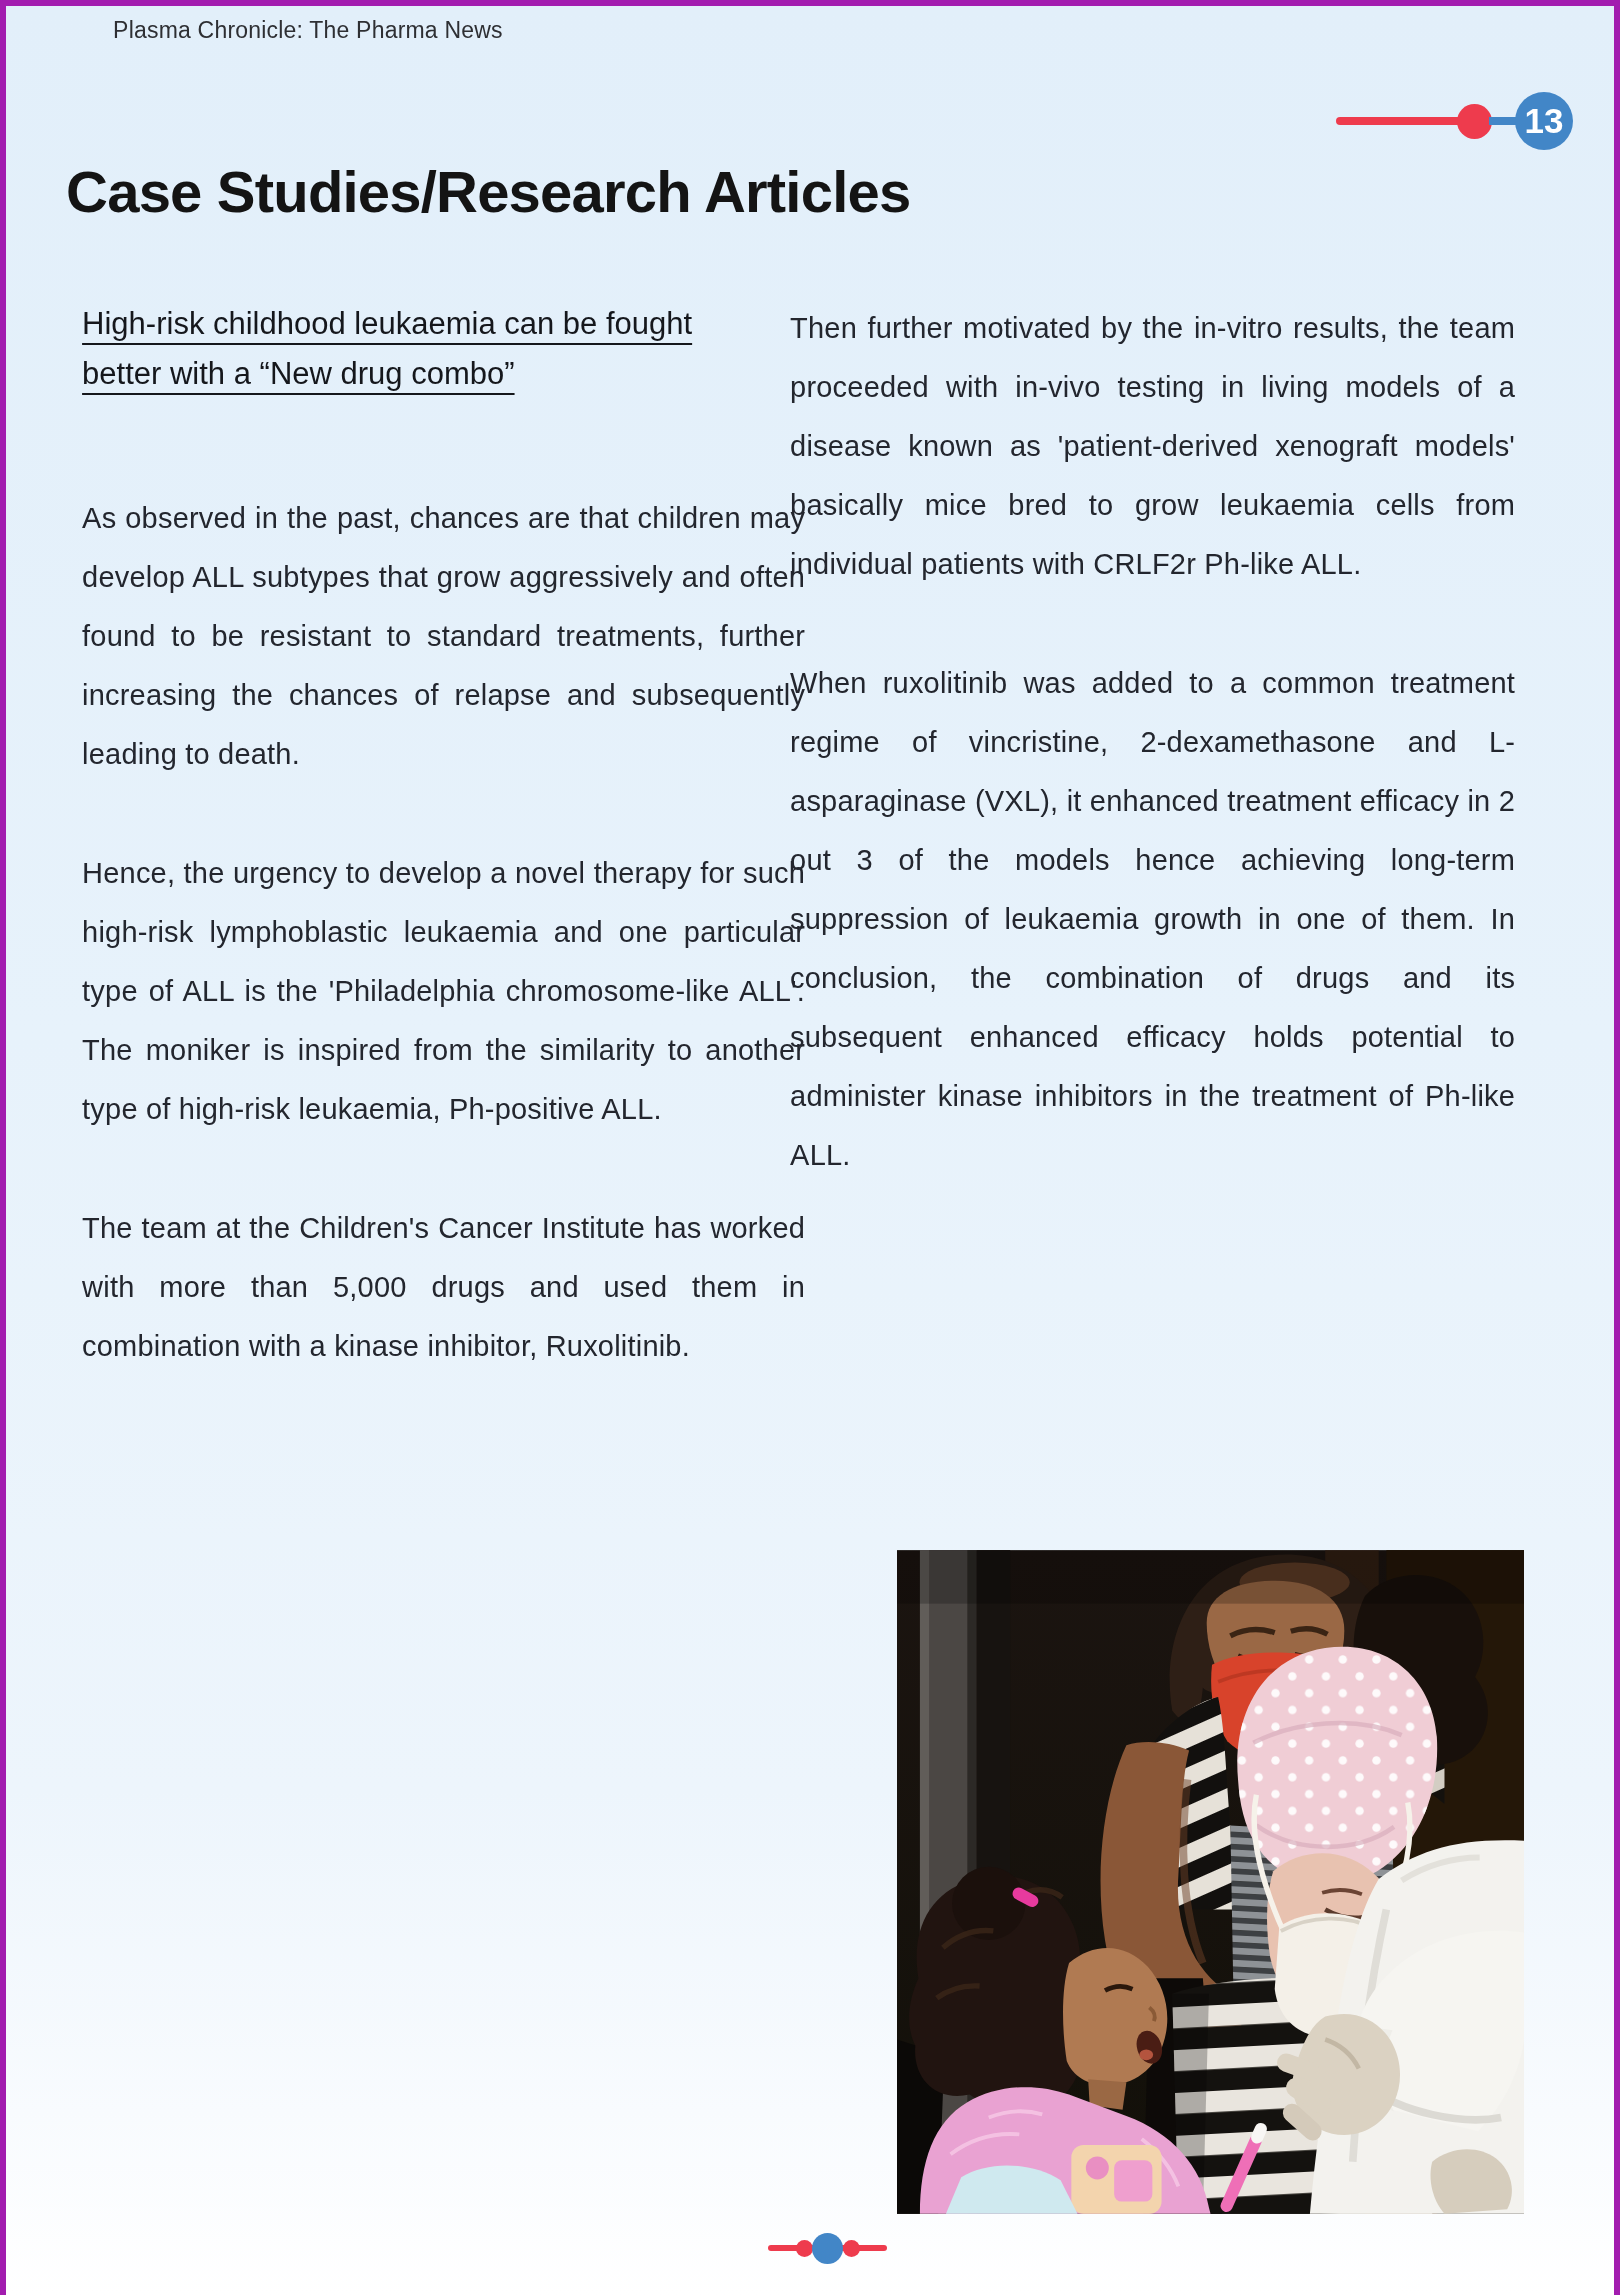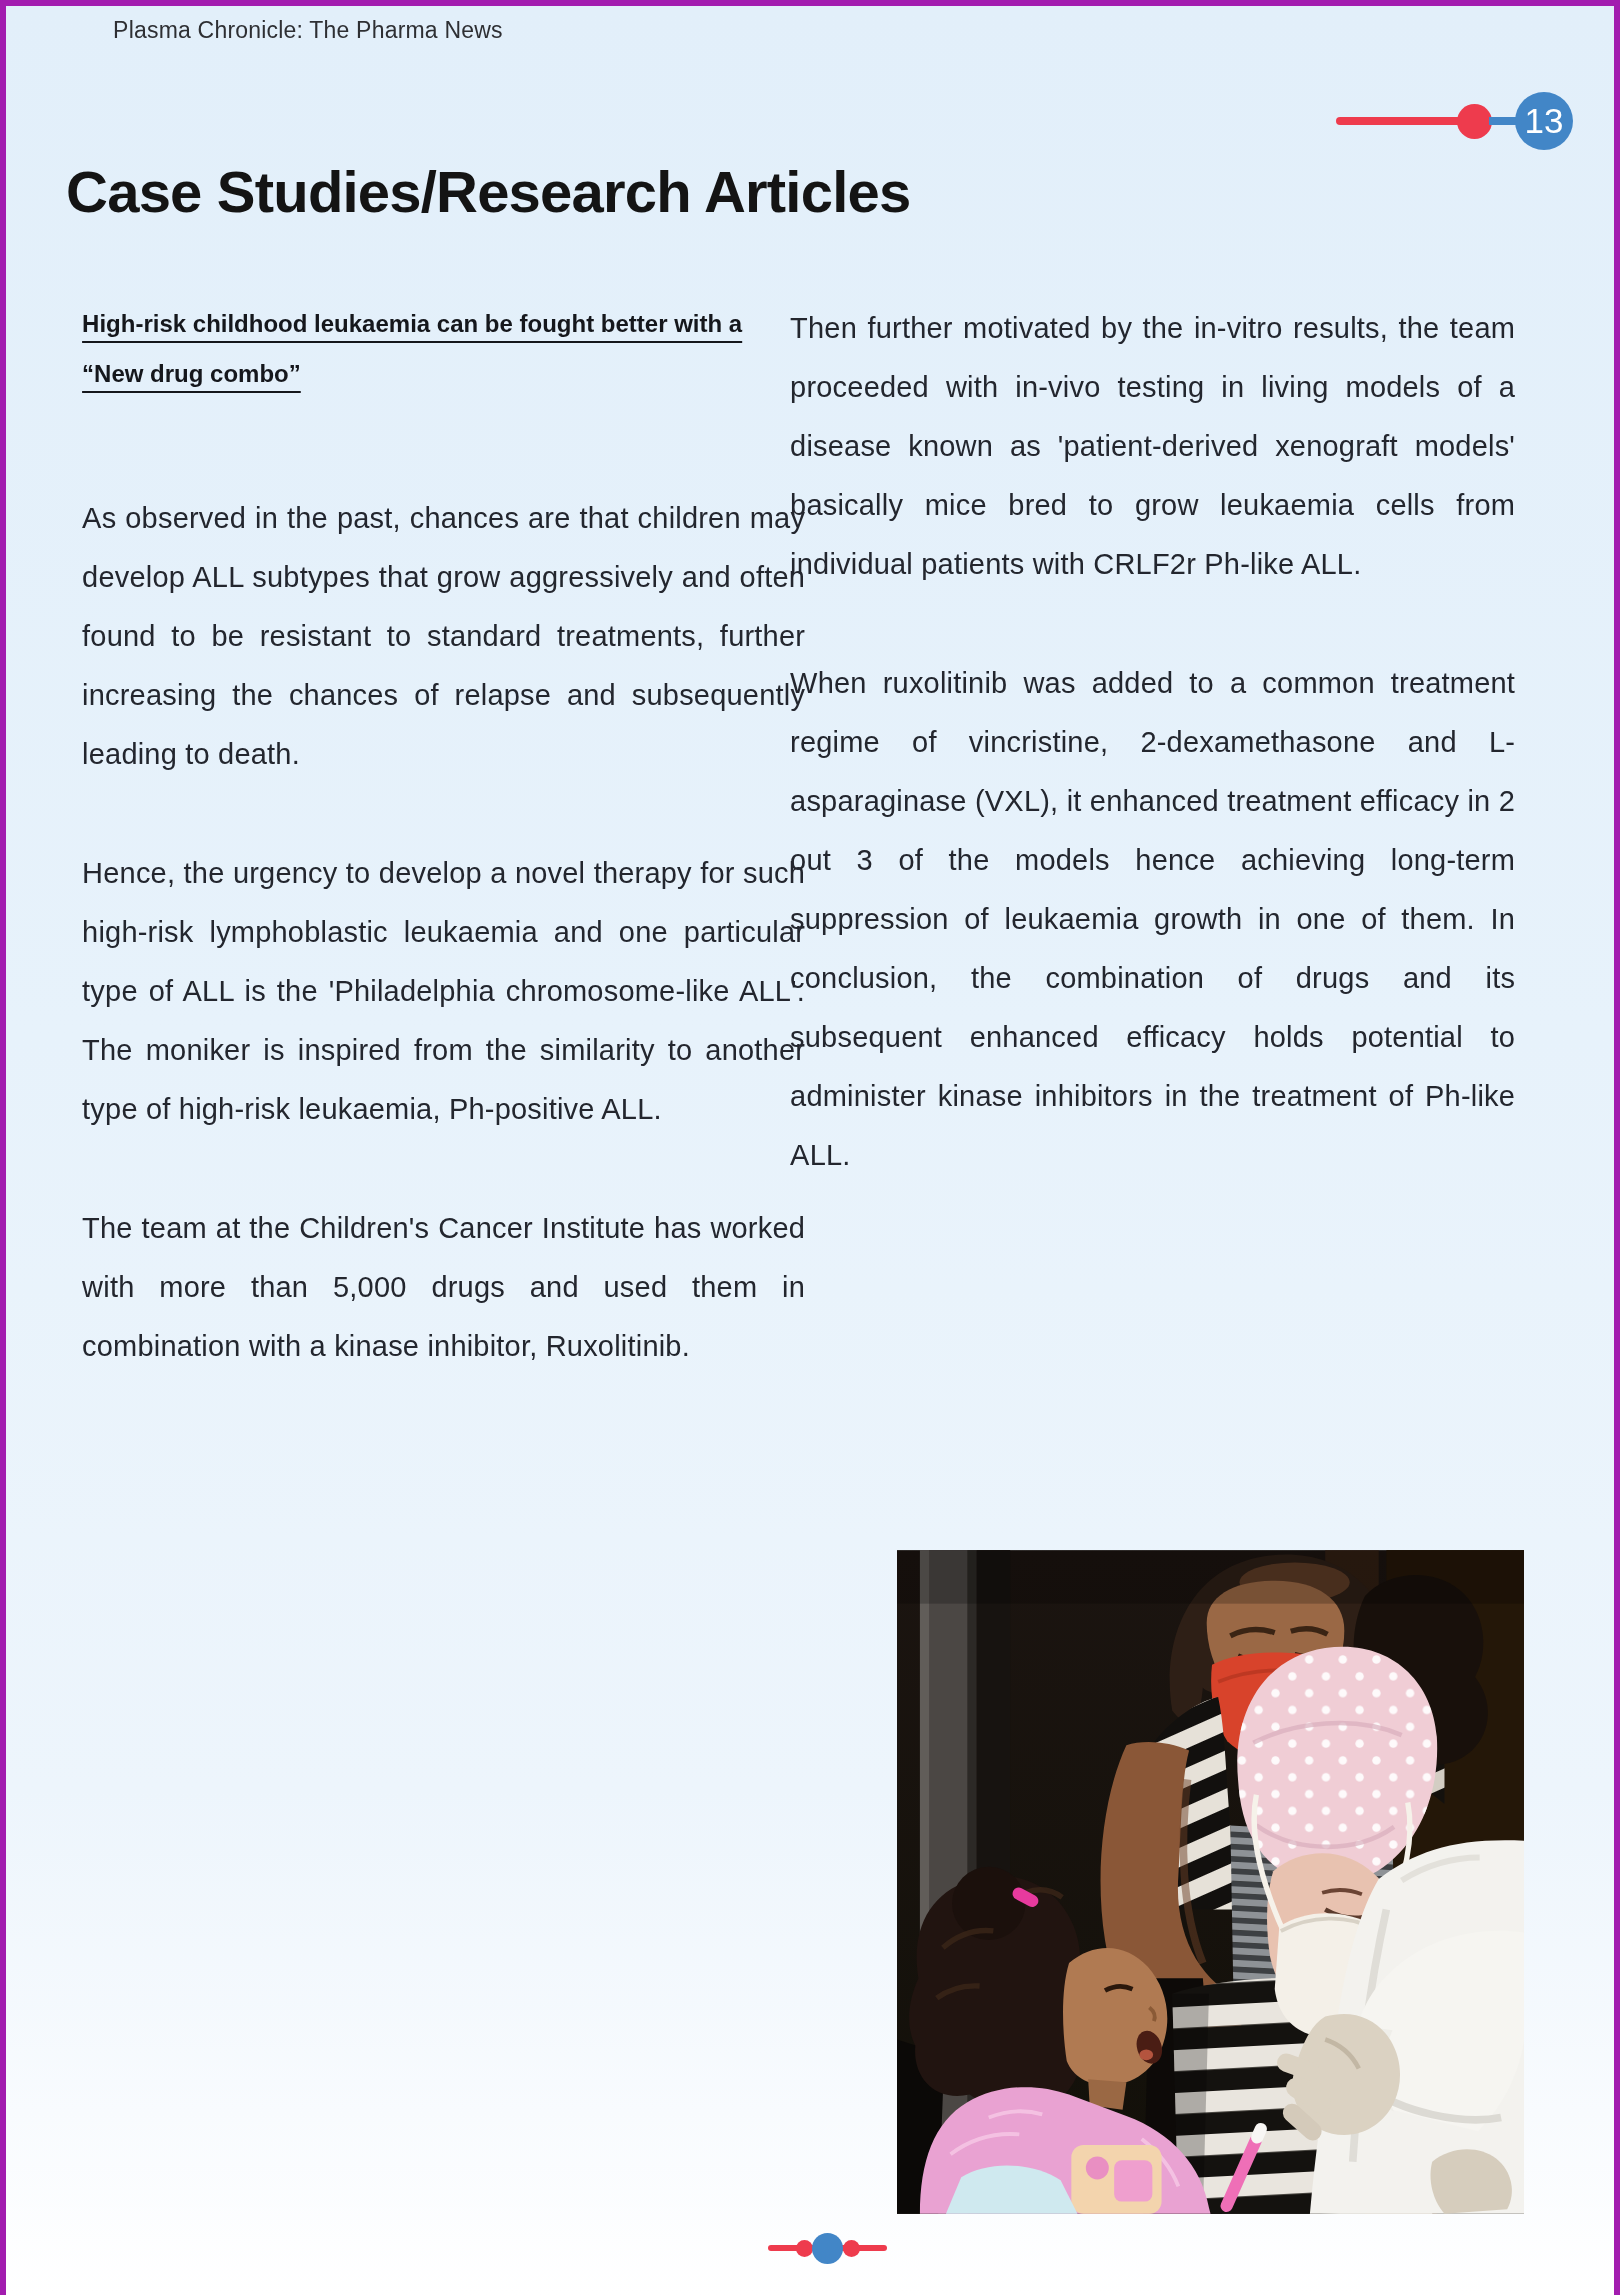--- a/index.html
+++ b/index.html
@@ -8,25 +8,25 @@
   .canvas{position:absolute;left:6.1px;top:6.1px;right:6.1px;bottom:0;
         background:linear-gradient(180deg,#e2effa 0%,#e7f2fb 45%,#edf5fc 78%,#f8fbfe 92%,#ffffff 100%);}
   .pub{position:absolute;left:107px;top:10.7px;font-size:23px;color:#2e2f33;letter-spacing:0.2px;}
   .title{position:absolute;left:60px;top:113px;font-size:58px;font-weight:700;color:#141414;
         letter-spacing:-0.8px;}
   .badge{position:absolute;top:86px;right:41px;display:flex;align-items:center;height:58px;}
   .badge .redline{width:127px;height:8.4px;border-radius:4.6px;background:#ee3b4d;}
   .badge .reddot{width:35px;height:35px;border-radius:50%;background:#ee3b4d;margin-left:-6.1px;}
   .badge .blueline{width:31px;height:7.6px;background:#4286c7;margin-left:-3.1px;}
   .badge .bluecircle{width:58px;height:58px;border-radius:50%;background:#4286c7;margin-left:-4.6px;
-        color:#ffffff;font-size:35px;font-weight:400;display:flex;align-items:center;justify-content:center;}
+        color:#ffffff;font-size:35px;font-weight:700;display:flex;align-items:center;justify-content:center;}
   .col{position:absolute;top:293px;}
   .col-left{left:76px;width:723px;}
   .col-right{left:784px;width:725px;}
-  .headline{font-size:24px;line-height:50px;font-weight:700;color:#15171c;width:690px;
+  .headline{font-size:31px;line-height:50px;font-weight:400;color:#15171c;width:690px;
         margin:0 0 90px 0;text-decoration:underline;text-decoration-thickness:2.3px;text-underline-offset:9.2px;}
   .col p{font-size:29px;line-height:59px;text-align:justify;color:#23262e;margin:0 0 60px 0;letter-spacing:0.2px;}
   .photo{position:absolute;left:891px;top:1544px;width:627px;height:664px;margin:0;overflow:hidden;}
   .photo svg{display:block;width:627px;height:664px;}
   .footer-orn{position:absolute;left:762px;top:2227px;width:119px;height:31px;}
   .footer-orn .line{position:absolute;left:0;right:0;top:12.2px;height:6.1px;border-radius:3.1px;background:#ee3b4d;}
   .footer-orn .rd{position:absolute;top:6.9px;width:17px;height:17px;border-radius:50%;background:#ee3b4d;}
   .footer-orn .rd.l{left:27.5px;} .footer-orn .rd.r{left:75px;}
   .footer-orn .bd{position:absolute;left:44px;top:0;width:31px;height:31px;border-radius:50%;background:#4286c7;}
 </style>

